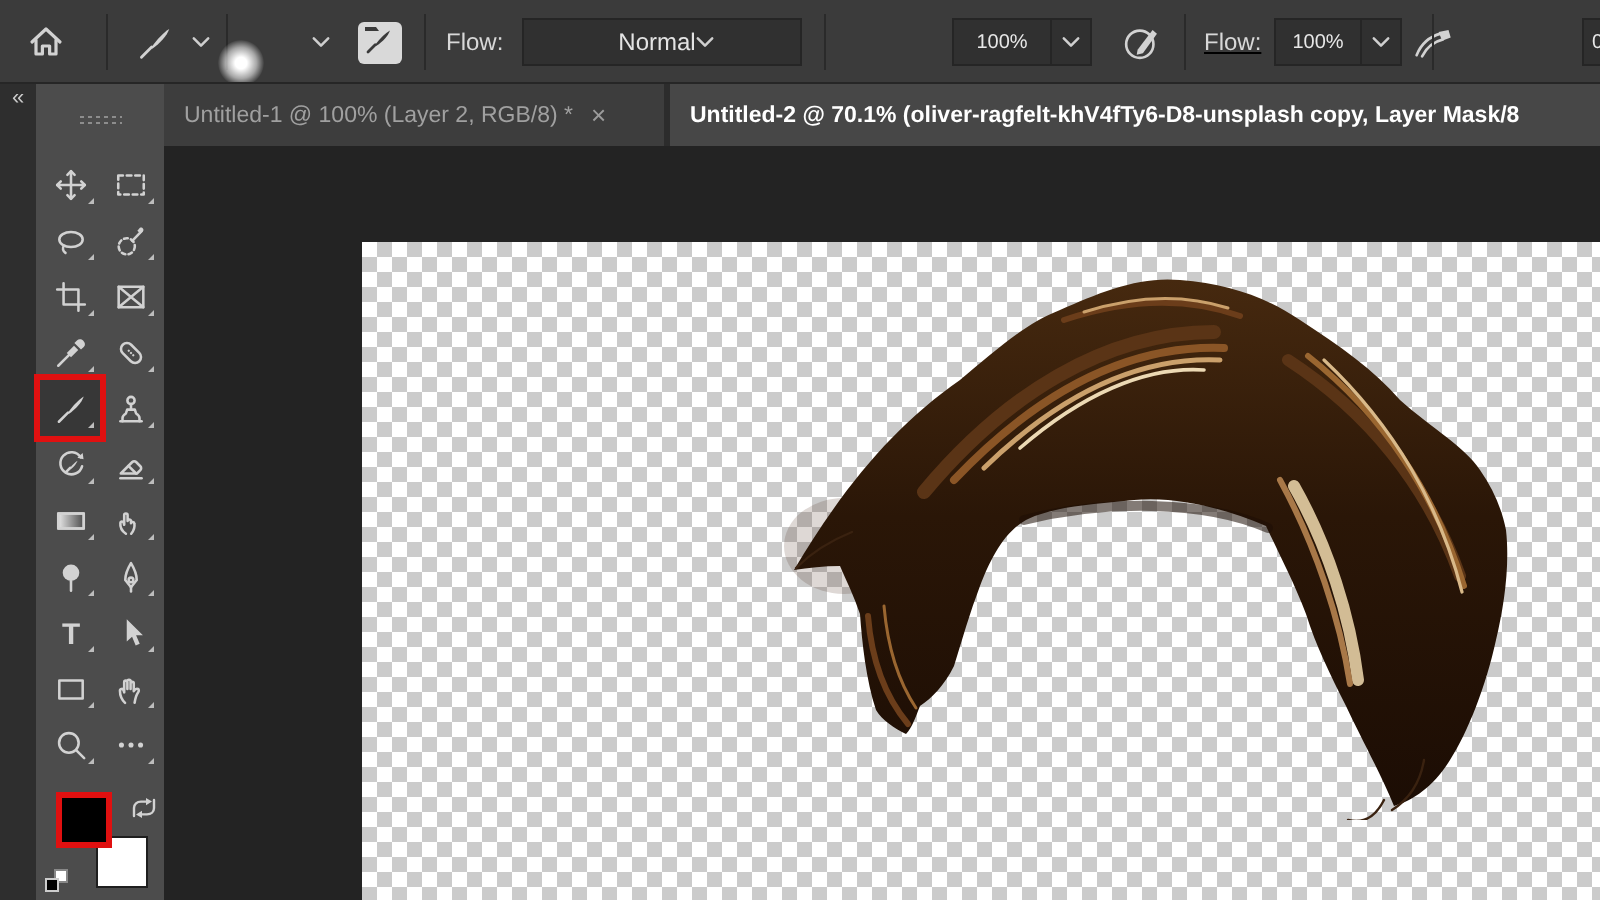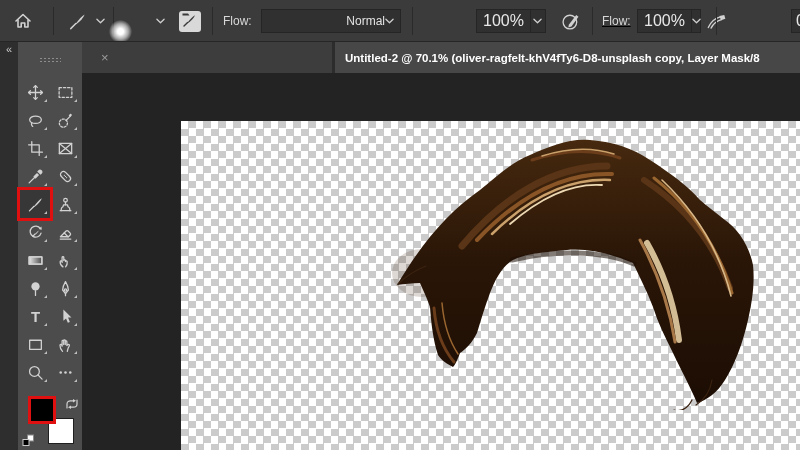--- a/index.html
+++ b/index.html
@@ -15,26 +15,26 @@
     font-family:"Liberation Sans",sans-serif;}
   .stage{position:relative;width:800px;height:450px;overflow:hidden;}
 
   
   .options-bar{position:absolute;left:0;top:0;width:800px;height:42px;
     background:var(--bar-bg);border-bottom:1px solid var(--bar-border);overflow:hidden;}
   .ob{position:absolute;top:0;height:42px;display:flex;align-items:center;}
   .sep{position:absolute;top:7px;width:1px;height:28px;background:#2a2a2a;}
   .ob-label{color:var(--label);font-size:12px;white-space:nowrap;}
   .ob-btn{display:flex;align-items:center;justify-content:center;cursor:pointer;border-radius:3px;}
-  .dropdown{display:flex;align-items:center;justify-content:flex-end;
+  .dropdown{display:flex;align-items:center;justify-content:center;
     background:var(--field-bg);border:1px solid var(--field-border);height:24px;
     color:#e3e3e3;font-size:12px;padding:0 6px 0 10px;cursor:pointer;}
   .fieldbox{display:flex;align-items:center;height:24px;background:var(--field-bg);
     border:1px solid var(--field-border);cursor:pointer;}
-  .fieldbox .val{color:#e8e8e8;font-size:16px;padding:0 6px;flex:1;text-align:center;}
+  .fieldbox .val{color:#e8e8e8;font-size:10px;padding:0 6px;flex:1;text-align:center;}
   .fieldbox .chev{width:20px;height:100%;display:flex;align-items:center;
     justify-content:center;border-left:1px solid var(--field-border);}
   .chev-svg{width:9px;height:6px;stroke:#cfcfcf;fill:none;stroke-width:1.4;
     stroke-linecap:round;stroke-linejoin:round;}
   .preview-wrap{display:flex;flex-direction:column;align-items:center;width:28px;height:40px;}
   .brush-blob{width:23px;height:23px;border-radius:50%;margin-top:2px;
     background:radial-gradient(circle,#ffffff 18%,rgba(255,255,255,.55) 48%,rgba(255,255,255,0) 72%);}
   .brush-size{color:#cfcfcf;font-size:9.5px;line-height:10px;}
   .panel-toggle{width:22px;height:21px;background:#d9d9d9;border-radius:3px;position:relative;}
 
@@ -368,20 +368,21 @@
       <div class="bg-swatch"></div>
       <svg class="mini-swatches" viewBox="0 0 13 13">
         <rect x="5.5" y="1" width="6" height="6" fill="#ffffff" stroke="#888888"></rect>
         <rect x="1" y="5.5" width="6" height="6" fill="#000000" stroke="#cccccc"></rect>
       </svg>
     </div>
   </div>
 
   <div class="tab-bar">
     <div class="tab inactive">
+      <span>Untitled-1 @ 100% (Layer 2, RGB/8) *</span>
       <span class="tab-close">×</span>
     </div>
     <div class="tab active">
       <span>Untitled-2 @ 70.1% (oliver-ragfelt-khV4fTy6-D8-unsplash copy, Layer Mask/8</span>
     </div>
   </div>
 
   <div class="canvas-area">
     <div class="checkerboard"></div>
 

